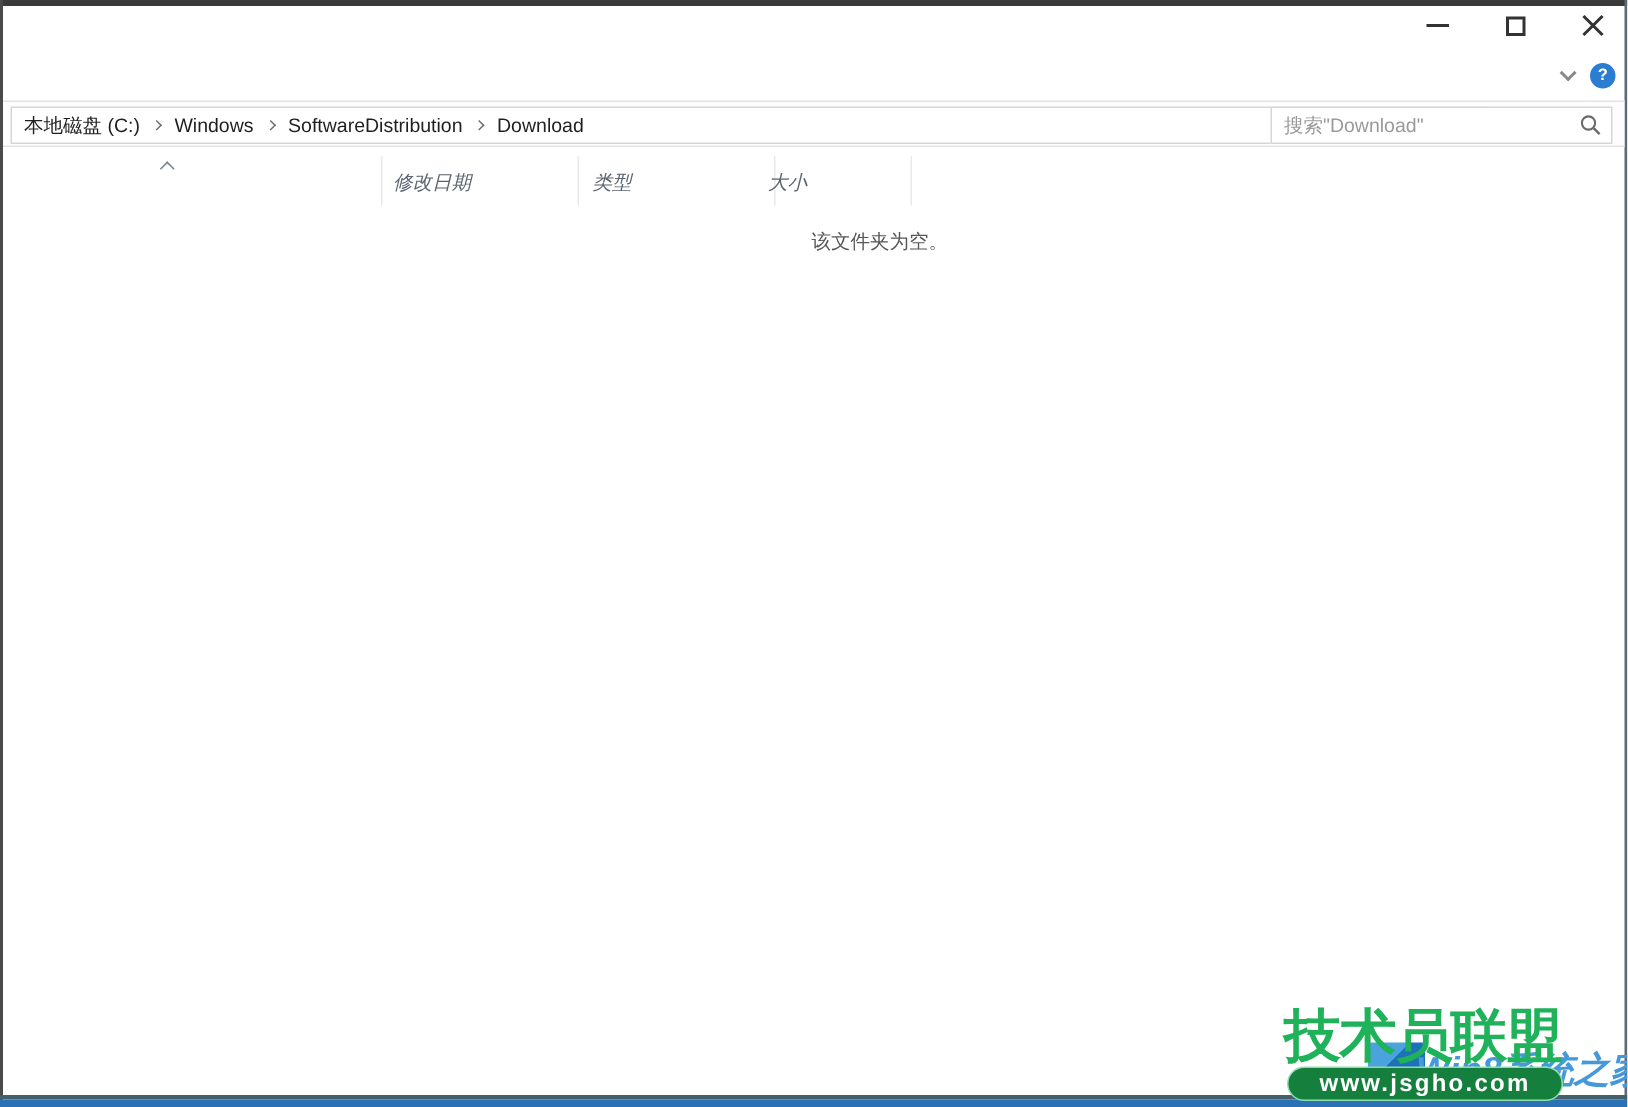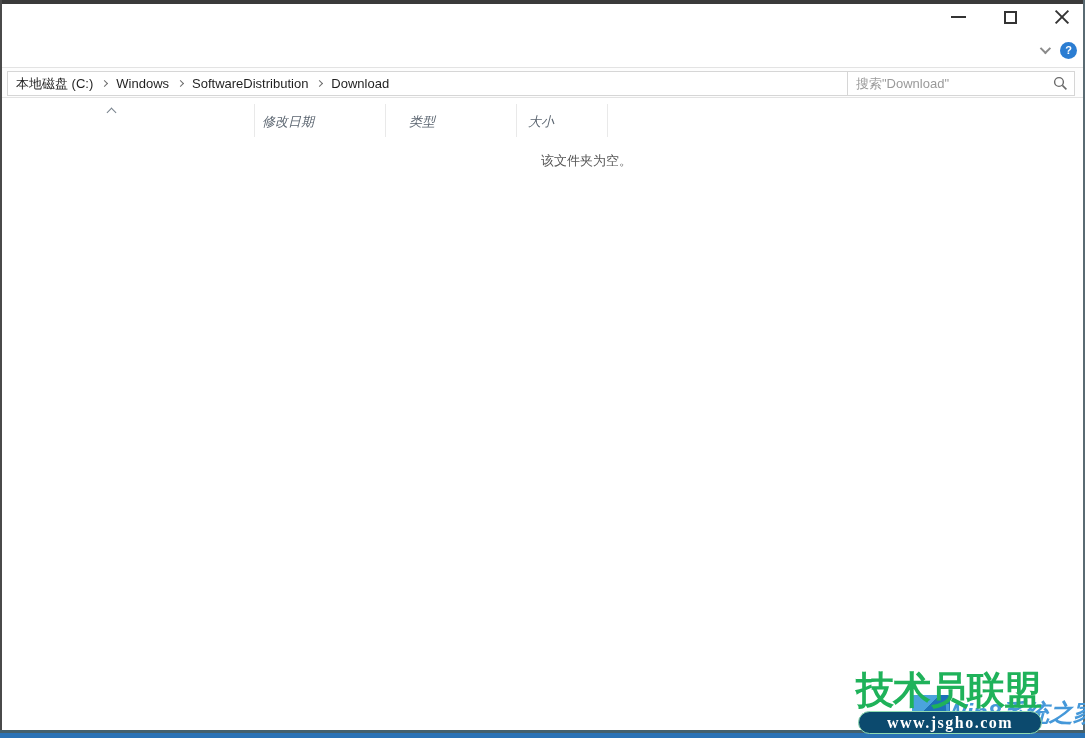--- a/index.html
+++ b/index.html
@@ -178,29 +178,29 @@
 
   </div>
 
   <div class="list-header">
     <span class="sort-chevron"></span>
     <div class="col-sep" style="left:252px;"></div>
     <div class="col-sep" style="left:383px;"></div>
     <div class="col-sep" style="left:514px;"></div>
     <div class="col-sep" style="left:605px;"></div>
     <div class="col-label" style="left:260px;">修改日期</div>
-    <div class="col-label" style="left:407px;">类型</div>
-    <div class="col-label" style="left:526px;">大小</div>
+    <div class="col-label" style="left:393px;">类型</div>
+    <div class="col-label" style="left:510px;">大小</div>
   </div>
 
   <div class="empty-message">该文件夹为空。</div>
 
   <div class="wm-logo"></div>
   <div class="wm-blue-text" style="color:#4598d9;">Win8系统之家</div>
   <div class="wm-title" style="color:#1fb25a;">技术员联盟</div>
-  <div class="wm-pill" style="background:#0c4a6e;font-family:Liberation Serif, serif;">
+  <div class="wm-pill" style="background:#15803d;">
     <span class="wm-pill-text">www.jsgho.com</span>
   </div>
 
   <div class="frame-bottom-dark"></div>
   <div class="frame-bottom-blue"></div>
 
 </div>
 
 </body></html>

